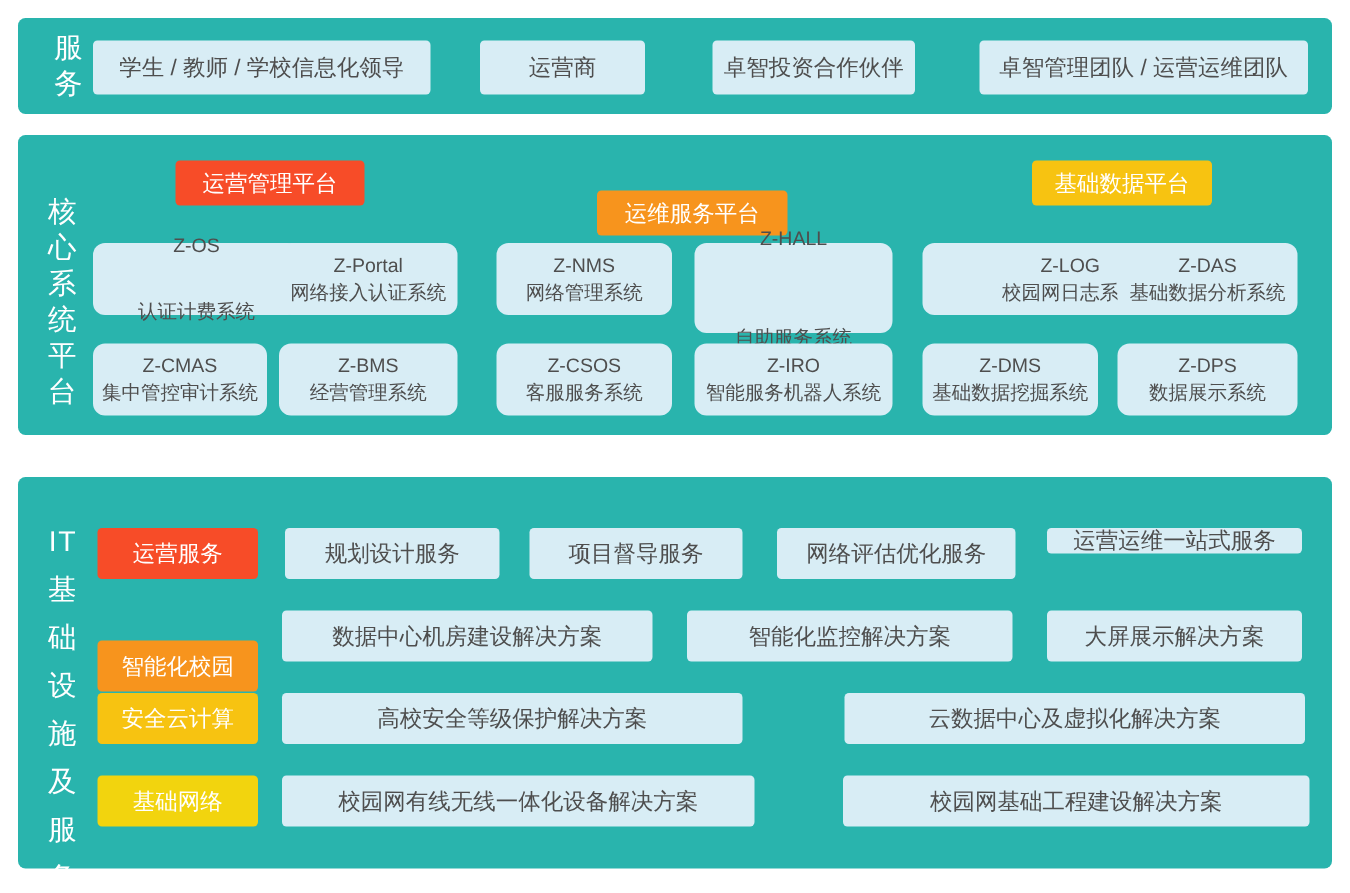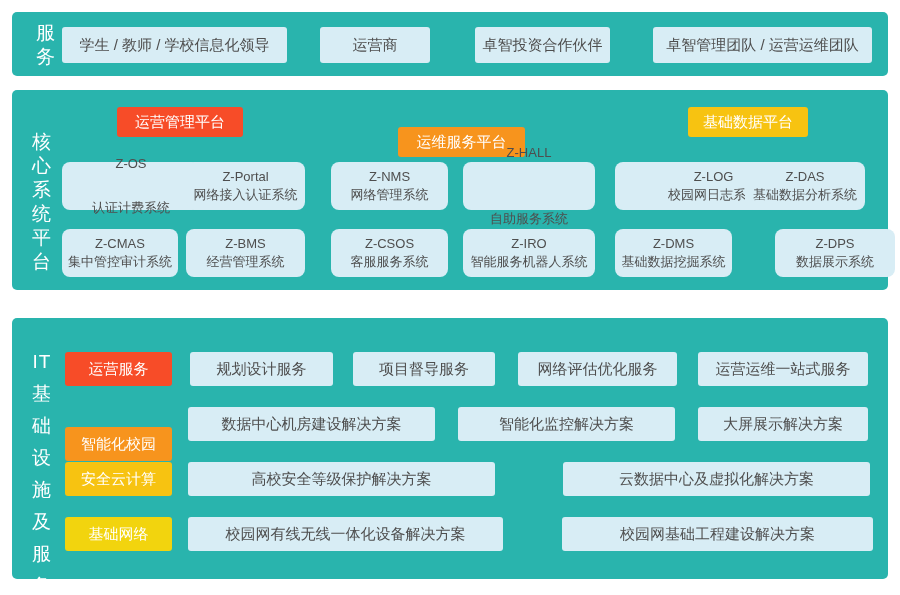--- a/index.html
+++ b/index.html
@@ -59,21 +59,21 @@
       <span>认证计费系统</span>
     </div>
     <div class="lightbox sysbox" style="left:174px;top:72px;width:119px;height:48px;">
       <span class="code">Z-Portal</span>
       <span>网络接入认证系统</span>
     </div>
     <div class="lightbox sysbox" style="left:319px;top:72px;width:117px;height:48px;">
       <span class="code">Z-NMS</span>
       <span>网络管理系统</span>
     </div>
-    <div class="lightbox sysbox" style="left:451px;top:72px;width:132px;height:48px;gap:48px;">
+    <div class="lightbox sysbox" style="left:451px;top:72px;width:132px;height:60px;gap:48px;">
       <span class="code">Z-HALL</span>
       <span>自助服务系统</span>
     </div>
     <div class="lightbox sysbox" style="left:603px;top:72px;width:117px;height:48px;padding-left:40px;">
       <span class="code">Z-LOG</span>
       <span>校园网日志系统</span>
     </div>
     <div class="lightbox sysbox" style="left:733px;top:72px;width:120px;height:48px;">
       <span class="code">Z-DAS</span>
       <span>基础数据分析系统</span>
@@ -92,41 +92,41 @@
       <span>客服服务系统</span>
     </div>
     <div class="lightbox sysbox" style="left:451px;top:139px;width:132px;height:48px;">
       <span class="code">Z-IRO</span>
       <span>智能服务机器人系统</span>
     </div>
     <div class="lightbox sysbox" style="left:603px;top:139px;width:117px;height:48px;">
       <span class="code">Z-DMS</span>
       <span>基础数据挖掘系统</span>
     </div>
-    <div class="lightbox sysbox" style="left:733px;top:139px;width:120px;height:48px;margin-left:30px;">
+    <div class="lightbox sysbox" style="left:733px;top:139px;width:120px;height:48px;">
       <span class="code">Z-DPS</span>
       <span>数据展示系统</span>
     </div>
   </section>
 
   <section class="band" style="left:12px;top:318px;width:876px;height:261px;">
     <div class="vlabel" style="left:8px;top:28px;width:44px;line-height:32px;">IT
 基
 础
 设
 施
 及
 服
 务</div>
 
     <div class="pill bg-red" style="left:53px;top:34px;width:107px;height:34px;">运营服务</div>
     <div class="lightbox" style="left:178px;top:34px;width:143px;height:34px;">规划设计服务</div>
     <div class="lightbox" style="left:341px;top:34px;width:142px;height:34px;">项目督导服务</div>
     <div class="lightbox" style="left:506px;top:34px;width:159px;height:34px;">网络评估优化服务</div>
-    <div class="lightbox" style="left:686px;top:34px;width:170px;height:34px;">运营运维一站式服务</div>
+    <div class="lightbox" style="left:686px;top:34px;width:170px;height:17px;">运营运维一站式服务</div>
 
     <div class="pill bg-orange" style="left:53px;top:89px;width:107px;height:34px;">智能化校园</div>
     <div class="lightbox" style="left:176px;top:89px;width:247px;height:34px;">数据中心机房建设解决方案</div>
     <div class="lightbox" style="left:446px;top:89px;width:217px;height:34px;">智能化监控解决方案</div>
     <div class="lightbox" style="left:686px;top:89px;width:170px;height:34px;">大屏展示解决方案</div>
 
     <div class="pill bg-yellow" style="left:53px;top:144px;width:107px;height:34px;">安全云计算</div>
     <div class="lightbox" style="left:176px;top:144px;width:307px;height:34px;">高校安全等级保护解决方案</div>
     <div class="lightbox" style="left:551px;top:144px;width:307px;height:34px;">云数据中心及虚拟化解决方案</div>
 

